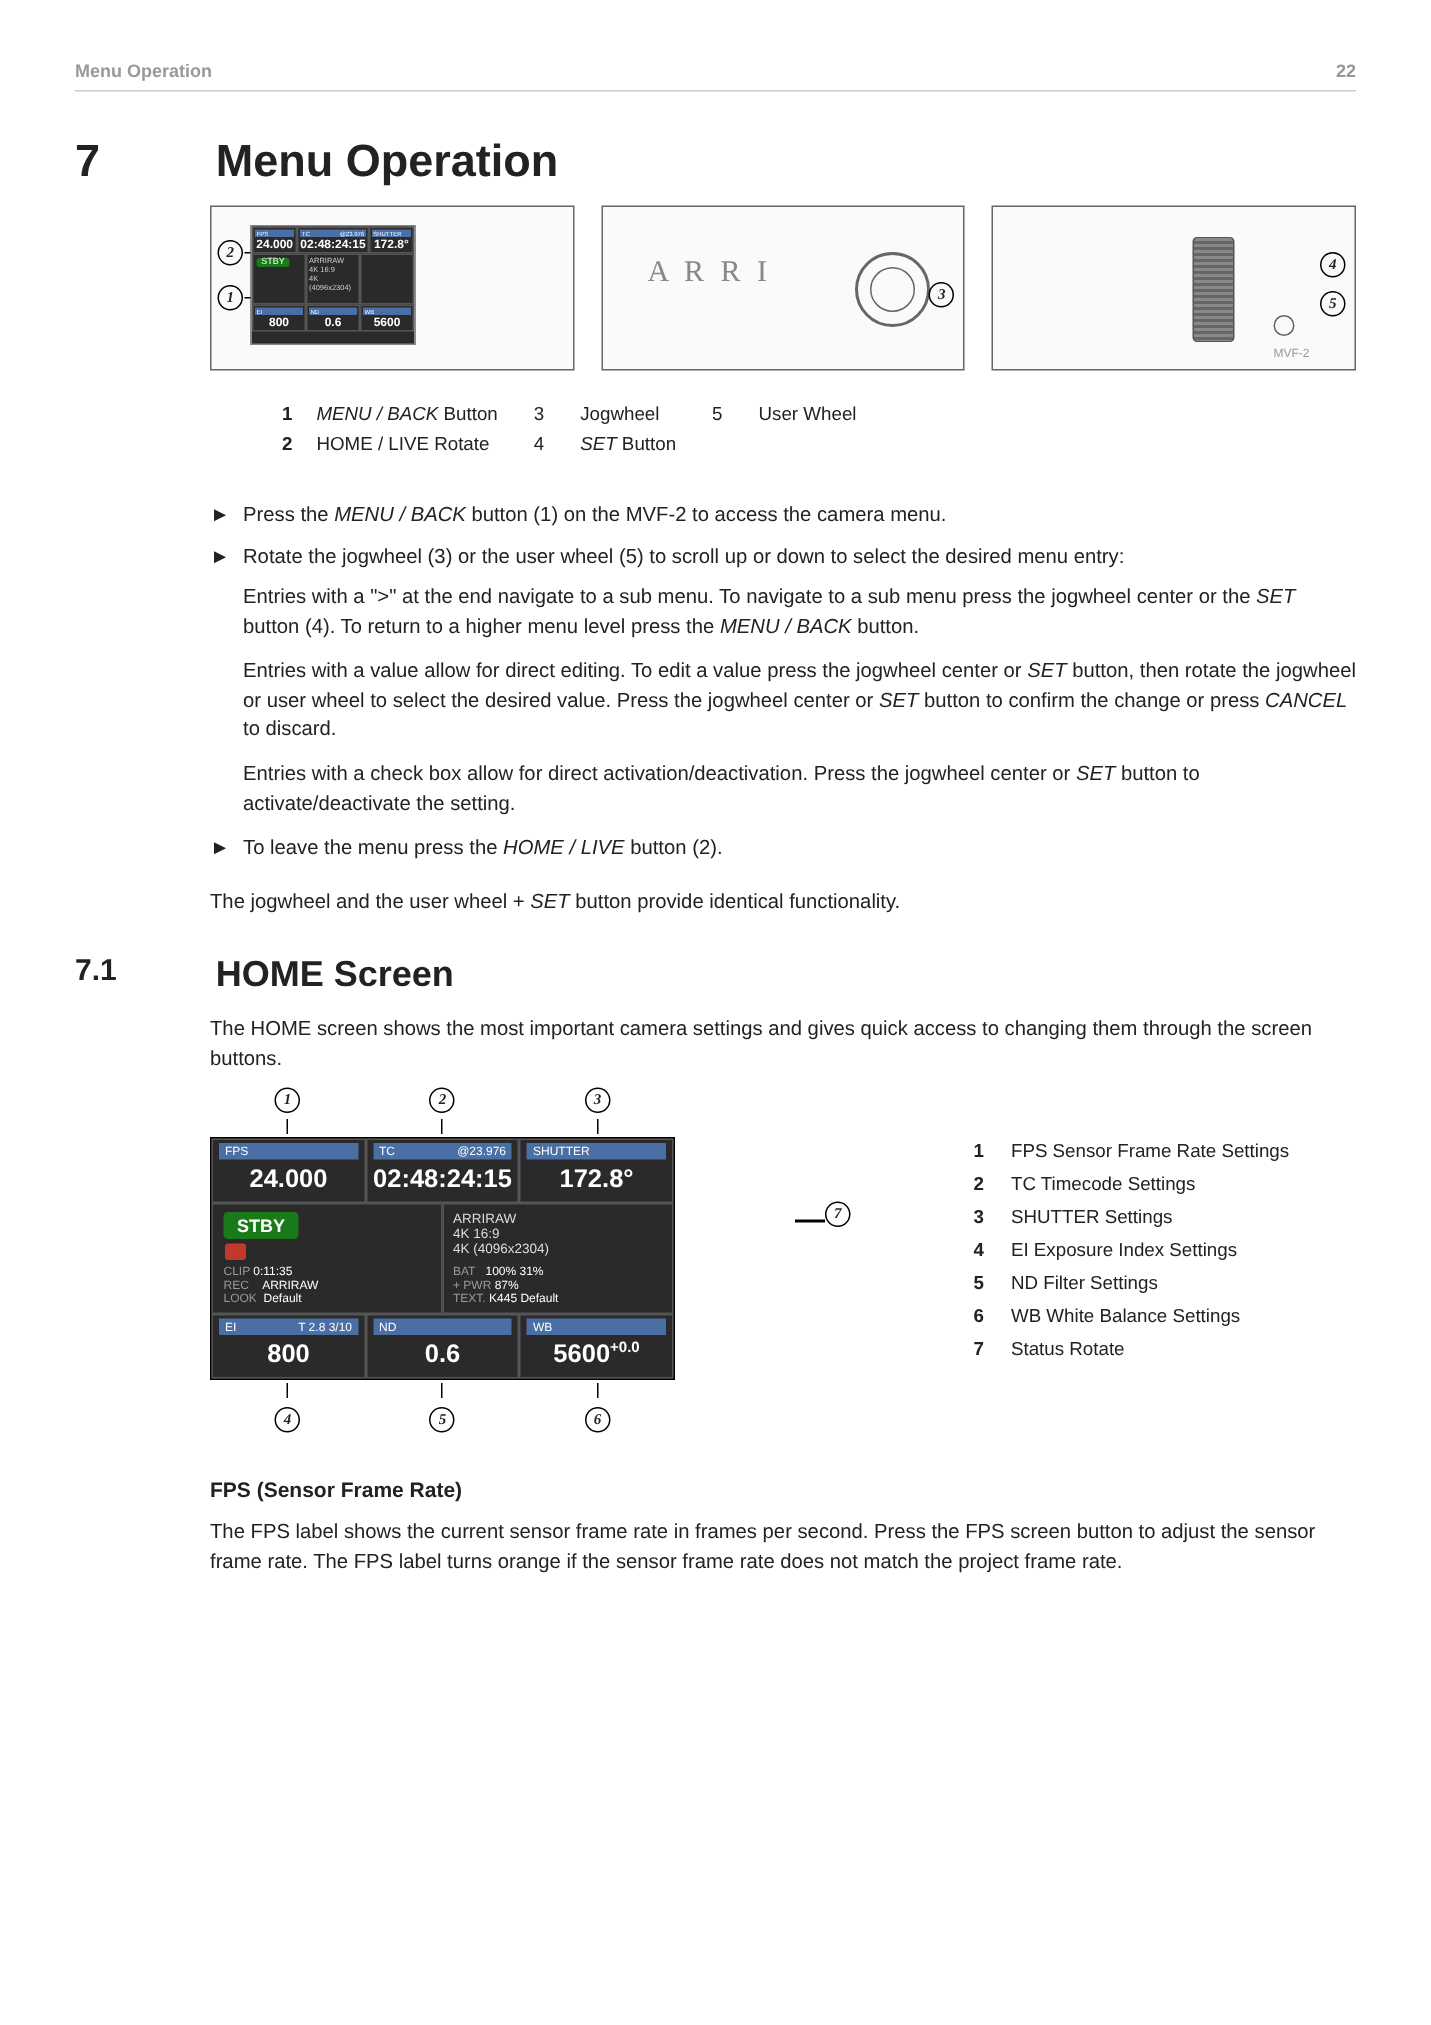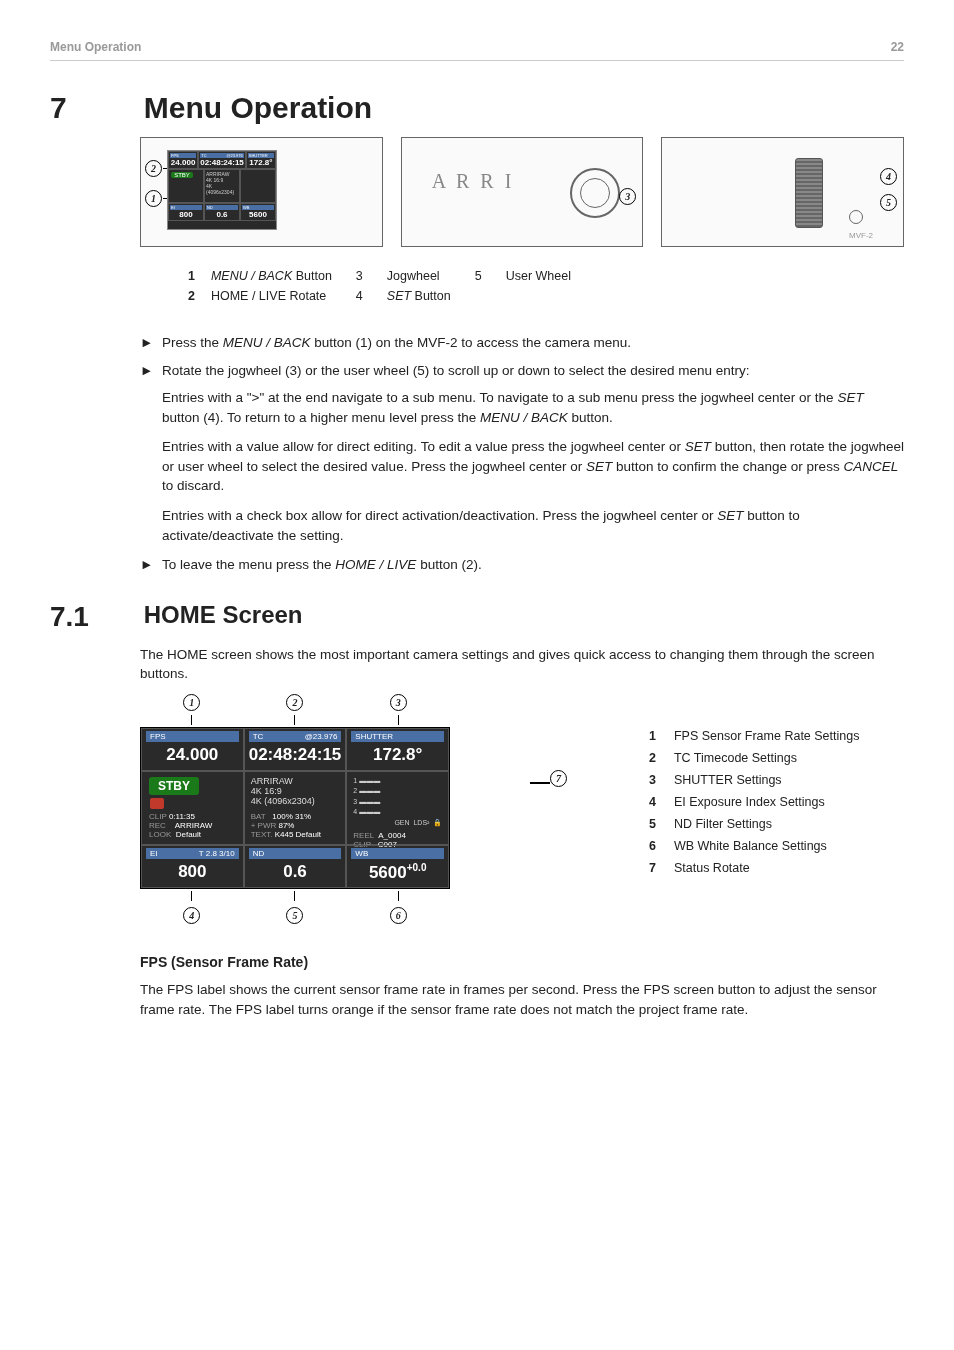--- a/index.html
+++ b/index.html
@@ -1,20 +1,20 @@
 <!DOCTYPE html>
 <html><head>
 <meta charset="utf-8">
 <style>
   *{box-sizing:border-box;margin:0;padding:0}
   body{font-family:Arial,Helvetica,sans-serif;font-size:13.5px;color:#222;width:954px;min-height:1350px;background:#fff;padding:0 50px 50px 50px;position:relative}
   .topbar{display:flex;justify-content:space-between;color:#999;font-size:12px;border-bottom:1px solid #ccc;padding:40px 0 6px 0;margin-bottom:30px;font-weight:bold}
   .chapnum{font-size:30px;font-weight:bold;width:90px;display:inline-block;vertical-align:top}
   .chaptitle{font-size:30px;font-weight:bold;display:inline-block;vertical-align:top}
-  .subnum{font-size:28px;font-weight:bold;width:90px;display:inline-block;vertical-align:top}
+  .subnum{font-size:20px;font-weight:bold;width:90px;display:inline-block;vertical-align:top}
   .subtitle{font-size:24px;font-weight:bold;display:inline-block;vertical-align:top}
   .content{margin-left:90px;margin-top:12px}
   h4{font-size:14px;font-weight:bold;margin-top:30px;margin-bottom:10px}
   p{line-height:1.45;margin-bottom:10px}
   .bulletrow{display:flex;margin-bottom:8px;line-height:1.45}
   .tri{width:22px;flex:none}
   .bullettext{flex:1}
   .indent{margin-left:22px;margin-bottom:10px;line-height:1.45}
   .figrow{display:flex;gap:18px;margin-bottom:18px;align-items:center}
   .devbox{border:1px solid #666;height:110px;flex:1;background:#fafafa;position:relative}
@@ -174,20 +174,21 @@
       </div>
       <p class="indent">Entries with a "&gt;" at the end navigate to a sub menu. To navigate to a sub menu press the jogwheel center or the <i class="em">SET</i> button (4). To return to a higher menu level press the <i class="em">MENU / BACK</i> button.</p>
       <p class="indent">Entries with a value allow for direct editing. To edit a value press the jogwheel center or <i class="em">SET</i> button, then rotate the jogwheel or user wheel to select the desired value. Press the jogwheel center or <i class="em">SET</i> button to confirm the change or press <i class="em">CANCEL</i> to discard.</p>
       <p class="indent">Entries with a check box allow for direct activation/deactivation. Press the jogwheel center or <i class="em">SET</i> button to activate/deactivate the setting.</p>
       <div class="bulletrow">
         <span class="tri">►</span>
         <span class="bullettext">To leave the menu press the <i class="em">HOME / LIVE</i> button (2).</span>
       </div>
     </div>
 
+  <p style="margin-top:16px" id="closing">The jogwheel and the user wheel + <i class="em">SET</i> button provide identical functionality.</p>
 </div>
 
 <div style="margin-top:26px">
   <span class="subnum">7.1</span>
   <span class="subtitle">HOME Screen</span>
 </div>
 
 <div class="content">
   <p>The HOME screen shows the most important camera settings and gives quick access to changing them through the screen buttons.</p>
 
@@ -229,24 +230,20 @@
           <div class="scr-row" style="height:74px">
             <div class="cell" style="flex:1">
               <div class="stby">STBY</div>
               <div class="warn"></div>
               <div style="font-size:8px;color:#999;padding:1px 3px"><span>CLIP</span> <span style="color:#fff">0:11:35</span><br><span>REC</span>&nbsp;&nbsp;&nbsp;&nbsp;<span style="color:#fff">ARRIRAW</span><br><span>LOOK</span>&nbsp;&nbsp;<span style="color:#fff">Default</span></div>
             </div>
             <div class="cell" style="flex:1">
               <div style="font-size:9px;color:#ddd;padding:2px"><span>ARRIRAW</span><br><span>4K 16:9</span><br><span>4K (4096x2304)</span></div>
               <div style="font-size:8px;color:#999;padding:4px 2px 0 2px"><span>BAT</span>&nbsp;&nbsp;&nbsp;<span style="color:#fff">100% 31%</span><br><span>+ PWR</span>&nbsp;<span style="color:#fff">87%</span><br><span>TEXT.</span> <span style="color:#fff">K445 Default</span></div>
             </div>
-            <div class="cell" style="flex:1">
-              <div style="font-size:7px;color:#ccc;padding:2px;line-height:1.5">1 ▬▬▬<br>2 ▬▬▬<br>3 ▬▬▬<br>4 ▬▬▬<div style="text-align:right;font-size:7px">GEN&nbsp; LDS²&nbsp; 🔒</div></div>
-              <div style="font-size:8px;color:#999;padding:1px 2px"><span>REEL</span>&nbsp; <span style="color:#fff">A_0004</span><br><span>CLIP</span>&nbsp;&nbsp;&nbsp;<span style="color:#fff">C007</span><br><span>DUR</span>&nbsp;&nbsp;&nbsp;<span style="color:#fff">00:13</span></div>
-            </div>
           </div>
           <div class="scr-row">
             <div class="cell">
                 <div class="toplbl">
                   <span>EI</span>
                   <span>T 2.8 3/10</span>
                 </div>
                 <div class="bigv">800</div>
               </div>
             <div class="cell">

